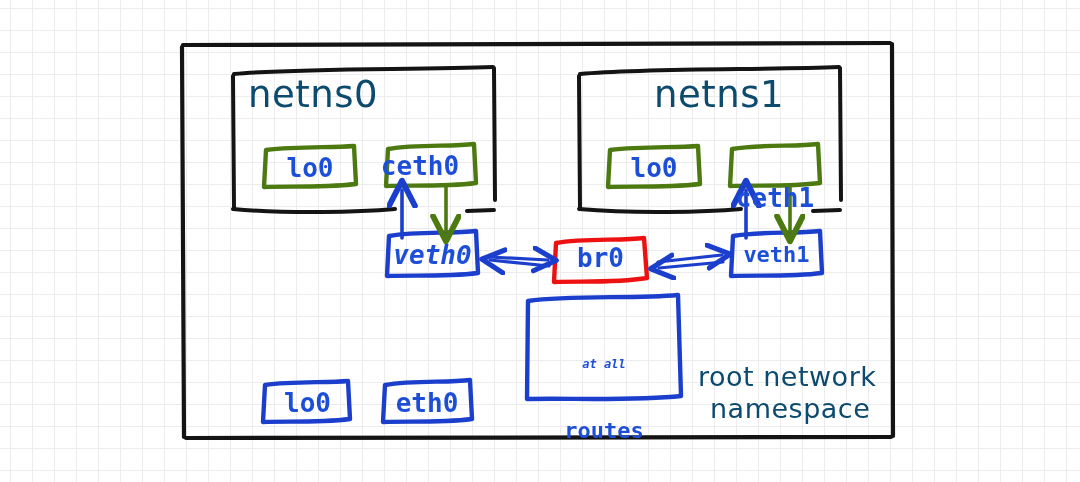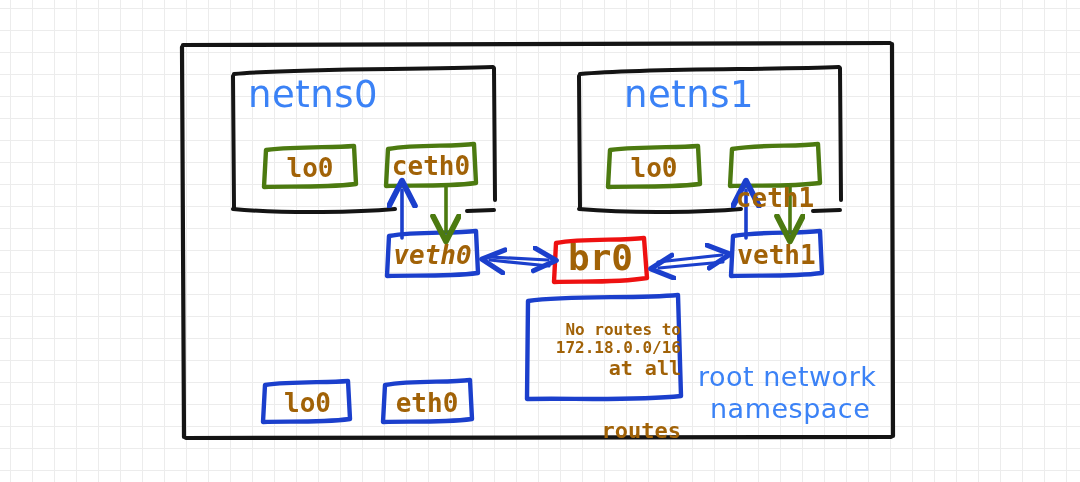--- a/index.html
+++ b/index.html
@@ -35,28 +35,27 @@
     position: absolute;
     white-space: pre;
     line-height: 1.02;
     color: #111111;
     text-align: center;
   }
   
   .mono {
     font-family: "DejaVu Sans Mono", "Liberation Mono", monospace;
     font-weight: 700;
-    color: #a16207;
-    text-align: right;
+    color: #1d4ed8;
   }
   
   .hand {
     font-family: "DejaVu Sans", sans-serif;
     font-weight: 400;
-    color: #3b82f6;
+    color: #0c4a6e;
     letter-spacing: 0.5px;
   }
   .box-label {
     display: flex;
     align-items: center;
     justify-content: center;
   }
 </style>
 </head>
 <body>
@@ -142,39 +141,37 @@
 
     <path d="M489,257 L548,260" fill="none" stroke="#1b3fcc" stroke-width="3.2" stroke-linecap="round" marker-end="url(#arrow-blue)"></path>
     <path d="M549,266 L490,260" fill="none" stroke="#1b3fcc" stroke-width="3.2" stroke-linecap="round" marker-end="url(#arrow-blue)"></path>
 
     <path d="M658,262 L722,255" fill="none" stroke="#1b3fcc" stroke-width="3.2" stroke-linecap="round" marker-end="url(#arrow-blue)"></path>
     <path d="M723,262 L659,268" fill="none" stroke="#1b3fcc" stroke-width="3.2" stroke-linecap="round" marker-end="url(#arrow-blue)"></path>
   </svg>
 
   <div class="lbl hand" style="left:248px; top:76px; width:190px; font-size:37px; text-align:left;">netns0</div>
 
-  <div class="lbl hand" style="left:594px; top:76px; width:190px; font-size:37px; text-align:center;">netns1</div>
+  <div class="lbl hand" style="left:594px; top:76px; width:190px; font-size:37px; text-align:right;">netns1</div>
 
   <div class="lbl mono box-label" style="left:264px; top:150px; width:92px; height:36px; font-size:26px;">lo0</div>
 
-  <div class="lbl mono box-label" style="left:386px; top:148px; width:90px; height:36px; font-size:26px;">ceth0</div>
+  <div class="lbl mono box-label" style="left:375px; top:148px; width:90px; height:36px; font-size:26px;">ceth0</div>
 
   <div class="lbl mono box-label" style="left:608px; top:150px; width:92px; height:36px; font-size:26px;">lo0</div>
 
   <div class="lbl mono box-label" style="left:730px; top:148px; width:90px; height:36px; font-size:26px;margin-top:32px;">ceth1</div>
 
   <div class="lbl mono box-label" style="left:387px; top:237px; width:91px; height:36px; font-size:26px;font-style:italic;">veth0</div>
 
-  <div class="lbl mono box-label" style="left:731px; top:237px; width:91px; height:36px; font-size:26px;">veth1</div>
+  <div class="lbl mono box-label" style="left:731px; top:237px; width:91px; height:36px; font-size:22px;">veth1</div>
 
-  <div class="lbl mono box-label" style="left:554px; top:243px; width:93px; height:30px; font-size:36px;">br0</div>
+  <div class="lbl mono box-label" style="left:554px; top:243px; width:93px; height:30px; font-size:26px;">br0</div>
 
-  <div class="lbl mono" style="left:527px; top:322px; width:154px; font-size:16px;">No routes to</div>
-  <div class="lbl mono" style="left:527px; top:340px; width:154px; font-size:16px;">172.18.0.0/16</div>
-  <div class="lbl mono" style="left:527px; top:358px; width:154px; font-size:20px;">at all</div>
+  <div class="lbl mono" style="left:527px; top:358px; width:154px; font-size:12px;font-style:italic;">at all</div>
 
   <div class="lbl mono" style="left:527px; top:420px; width:154px; font-size:22px;">routes</div>
 
   <div class="lbl mono box-label" style="left:263px; top:385px; width:89px; height:36px; font-size:26px;">lo0</div>
 
   <div class="lbl mono box-label" style="left:383px; top:385px; width:88px; height:36px; font-size:26px;">eth0</div>
 
   <div class="lbl hand" style="left:710px; top:395px; width:190px; font-size:27px; text-align:left;">namespace</div>
   <div class="lbl hand" style="left:698px; top:363px; width:190px; font-size:27px; text-align:left;">root network</div>
 

